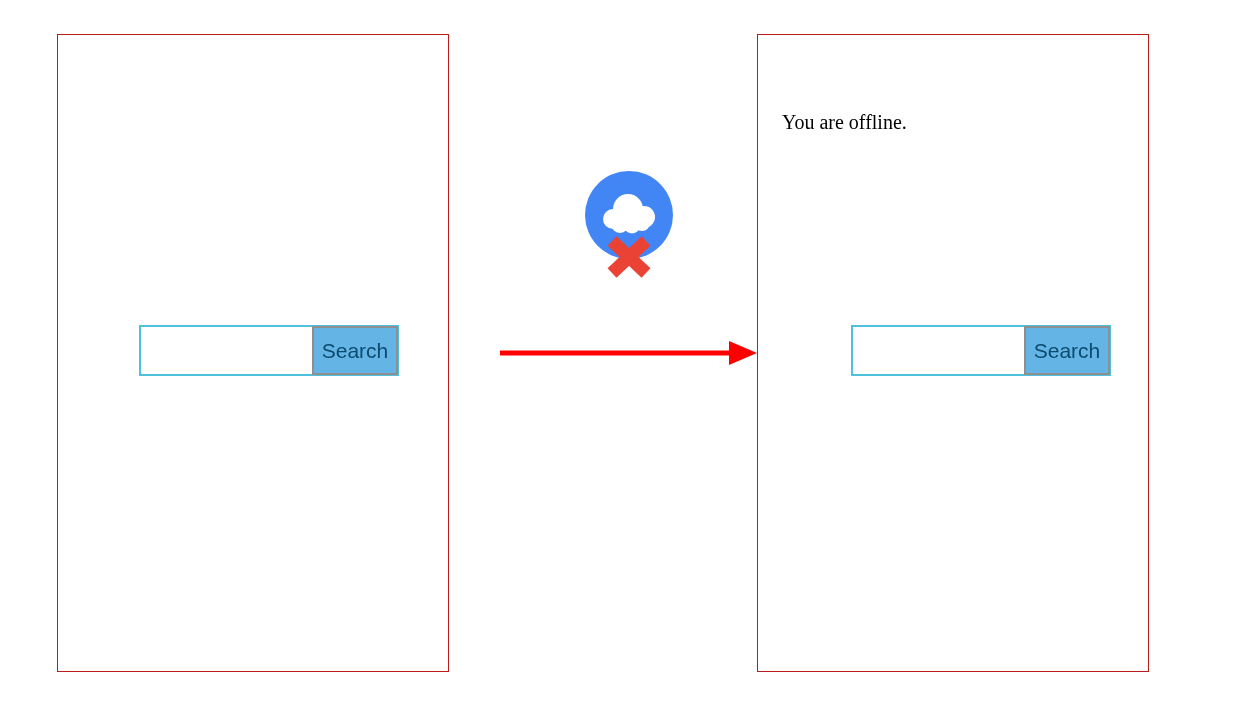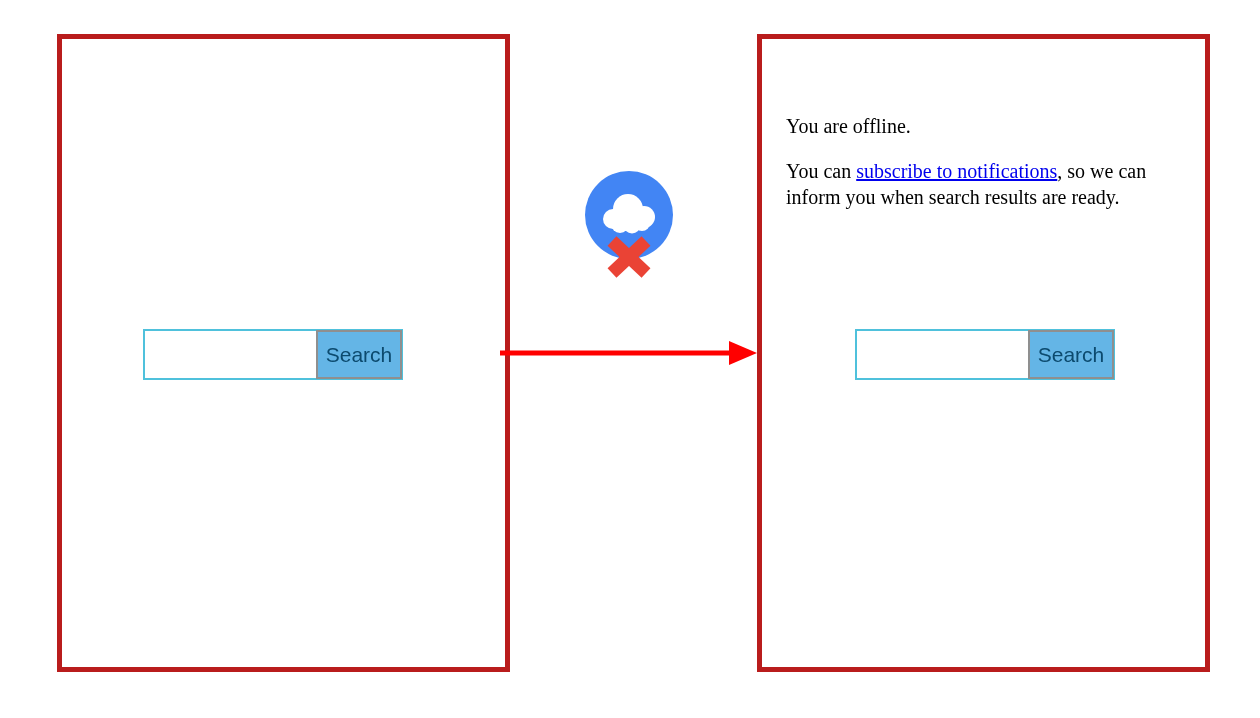--- a/index.html
+++ b/index.html
@@ -2,23 +2,23 @@
 <html><head>
 <meta charset="utf-8">
 <style>
   * { margin: 0; padding: 0; box-sizing: border-box; }
   html, body { width: 1260px; height: 718px; background: #ffffff; overflow: hidden; }
   body { position: relative; font-family: "Liberation Serif", serif; }
 
   .panel {
     position: absolute;
     top: 34px;
-    width: 453px;
+    width: 392px;
     height: 638px;
-    border: 5px solid #b91c1c;
+    border: 1px solid #b91c1c;
     background: #ffffff;
   }
   .panel.left  { left: 57px; }
   .panel.right { left: 757px; }
 
   
   .search-widget {
     position: absolute;
     top: 290px;
     width: 260px;
@@ -117,19 +117,18 @@
 </svg>
 
 <svg class="flow-arrow" viewBox="0 0 257 26">
   <line x1="0" y1="13" x2="232" y2="13" stroke="#FF0000" stroke-width="5"></line>
   <polygon points="229,1 257,13 229,25" fill="#FF0000"></polygon>
 </svg>
 
 <div class="panel right">
   <div class="offline-text">
     <p>You are offline.</p>
-    <p><span>You can </span><a href="#">subscribe to notifications</a><span>, so we can inform you when search results are ready.</span></p>
   </div>
   <div class="search-widget">
     <input type="text" value="" style="">
     <button>Search</button>
   </div>
 </div>
 
 </body></html>

